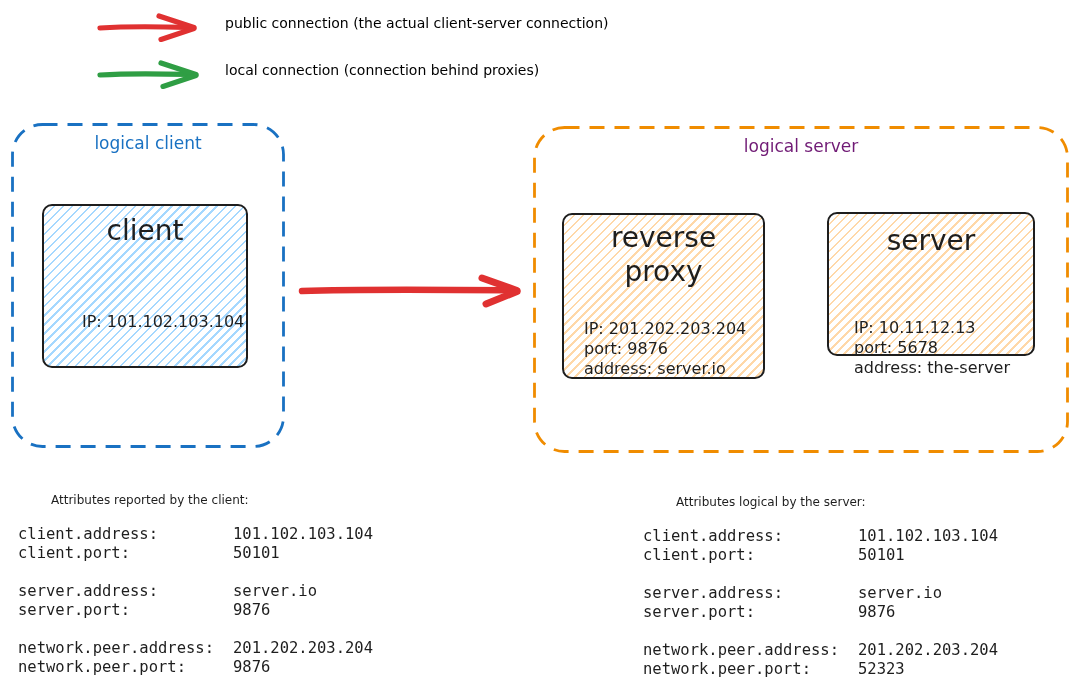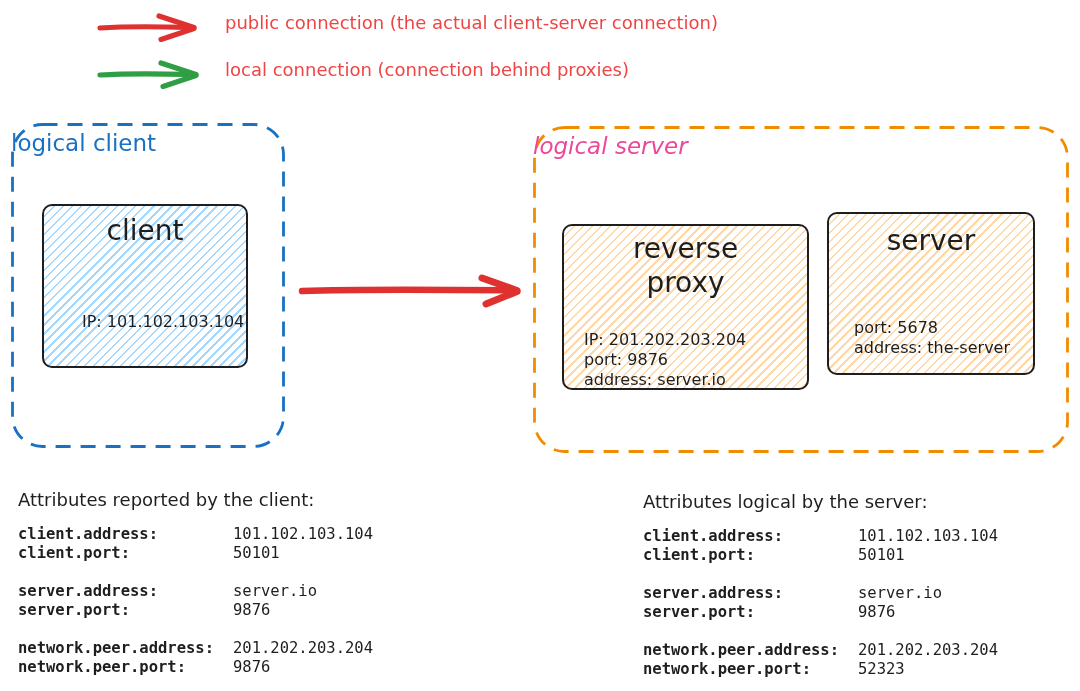--- a/index.html
+++ b/index.html
@@ -5,30 +5,30 @@
   html,body{margin:0;padding:0;background:#ffffff;}
   #stage{
     position:relative;width:1080px;height:691px;overflow:hidden;
     background:#ffffff;color:#1e1e1e;
     font-family:"DejaVu Sans", sans-serif;
   }
   .abs{position:absolute;}
 
   
   .legend-label{
-    position:absolute;font-size:18px;line-height:24px;color:#ef4444;white-space:nowrap;
+    position:absolute;font-size:14px;line-height:24px;color:#000000;white-space:nowrap;
   }
 
   
   .container-label{
-    position:absolute;top:9px;left:0;width:100%;text-align:left;
-    font-size:23px;line-height:22px;white-space:nowrap;
+    position:absolute;top:9px;left:0;width:100%;text-align:center;
+    font-size:17px;line-height:22px;white-space:nowrap;
   }
   .lc-label{color:#1971c2;}
-  .ls-label{color:#ec4899;font-style:italic;}
+  .ls-label{color:#701a75;}
 
   
   .node{
     position:absolute;border:2px solid #1e1e1e;border-radius:10px;
     box-sizing:border-box;
   }
   .node-blue{
     background:repeating-linear-gradient(135deg,#a5d8ff 0 1.7px, rgba(255,255,255,0) 1.7px 6.4px);
   }
   .node-orange{
@@ -37,26 +37,26 @@
   .node-title{
     text-align:center;font-size:28px;line-height:34px;color:#1e1e1e;
     margin:8px auto 0;max-width:160px;
   }
   .node-body{
     position:absolute;font-size:16px;line-height:20px;color:#1e1e1e;white-space:nowrap;margin-top:20px;
   }
 
   
   .attrs{position:absolute;color:#1e1e1e;}
-  .attrs-heading{font-size:18px;line-height:26px;white-space:nowrap;}
+  .attrs-heading{font-size:12px;line-height:26px;white-space:nowrap;margin-left:33px;}
   .attr-groups{margin-top:12px;}
   .attr-group{margin-bottom:19px;}
   .attr-row{display:flex;font-family:"DejaVu Sans Mono","Liberation Mono",monospace;
     font-size:15.5px;line-height:19px;white-space:pre;}
-  .attr-key{width:215px;flex:0 0 215px;font-weight:bold;}
+  .attr-key{width:215px;flex:0 0 215px;}
 
   svg{display:block;}
 </style>
 </head>
 <body>
 
 <div id="stage">
 
   <div class="abs">
     <svg class="abs" style="left:96px;top:12px;" width="104" height="30" viewBox="0 0 104 30">
@@ -100,32 +100,33 @@
     </g>
   </svg>
 
   <div class="abs" style="left:533px;top:126px;width:536px;height:327px;">
     <svg width="536" height="327" viewBox="0 0 536 327">
       <rect x="1.5" y="1.5" width="533" height="324" rx="30" ry="30" fill="none" stroke-width="2.8" stroke-dasharray="15 10" stroke="#f08c00"></rect>
     </svg>
     <div class="container-label ls-label">logical server</div>
   </div>
 
-  <div class="node node-orange" style="left:562px;top:224px;width:247px;height:166px;">
+  <div class="node node-orange" style="left:562px;top:213px;width:203px;height:166px;">
     <div class="node-title" style="margin-top:6px;">reverse proxy</div>
     <div class="node-body" style="left:20px;top:84px;">
       <div>IP: 201.202.203.204</div>
       <div>port: 9876</div>
       <div>address: server.io</div>
     </div>
   </div>
 
-  <div class="node node-orange" style="left:827px;top:212px;width:208px;height:163px;">
+  <div class="node node-orange" style="left:827px;top:212px;width:208px;height:144px;">
     <div class="node-title" style="margin-top:10px;">server</div>
     <div class="node-body" style="left:25px;top:84px;">
+      <div>IP: 10.11.12.13</div>
       <div>port: 5678</div>
       <div>address: the-server</div>
     </div>
   </div>
 
   <div class="attrs" style="left:18px;top:487px;">
     <div class="attrs-heading">Attributes reported by the client:</div>
     <div class="attr-groups">
       <div class="attr-group">
         <div class="attr-row">

